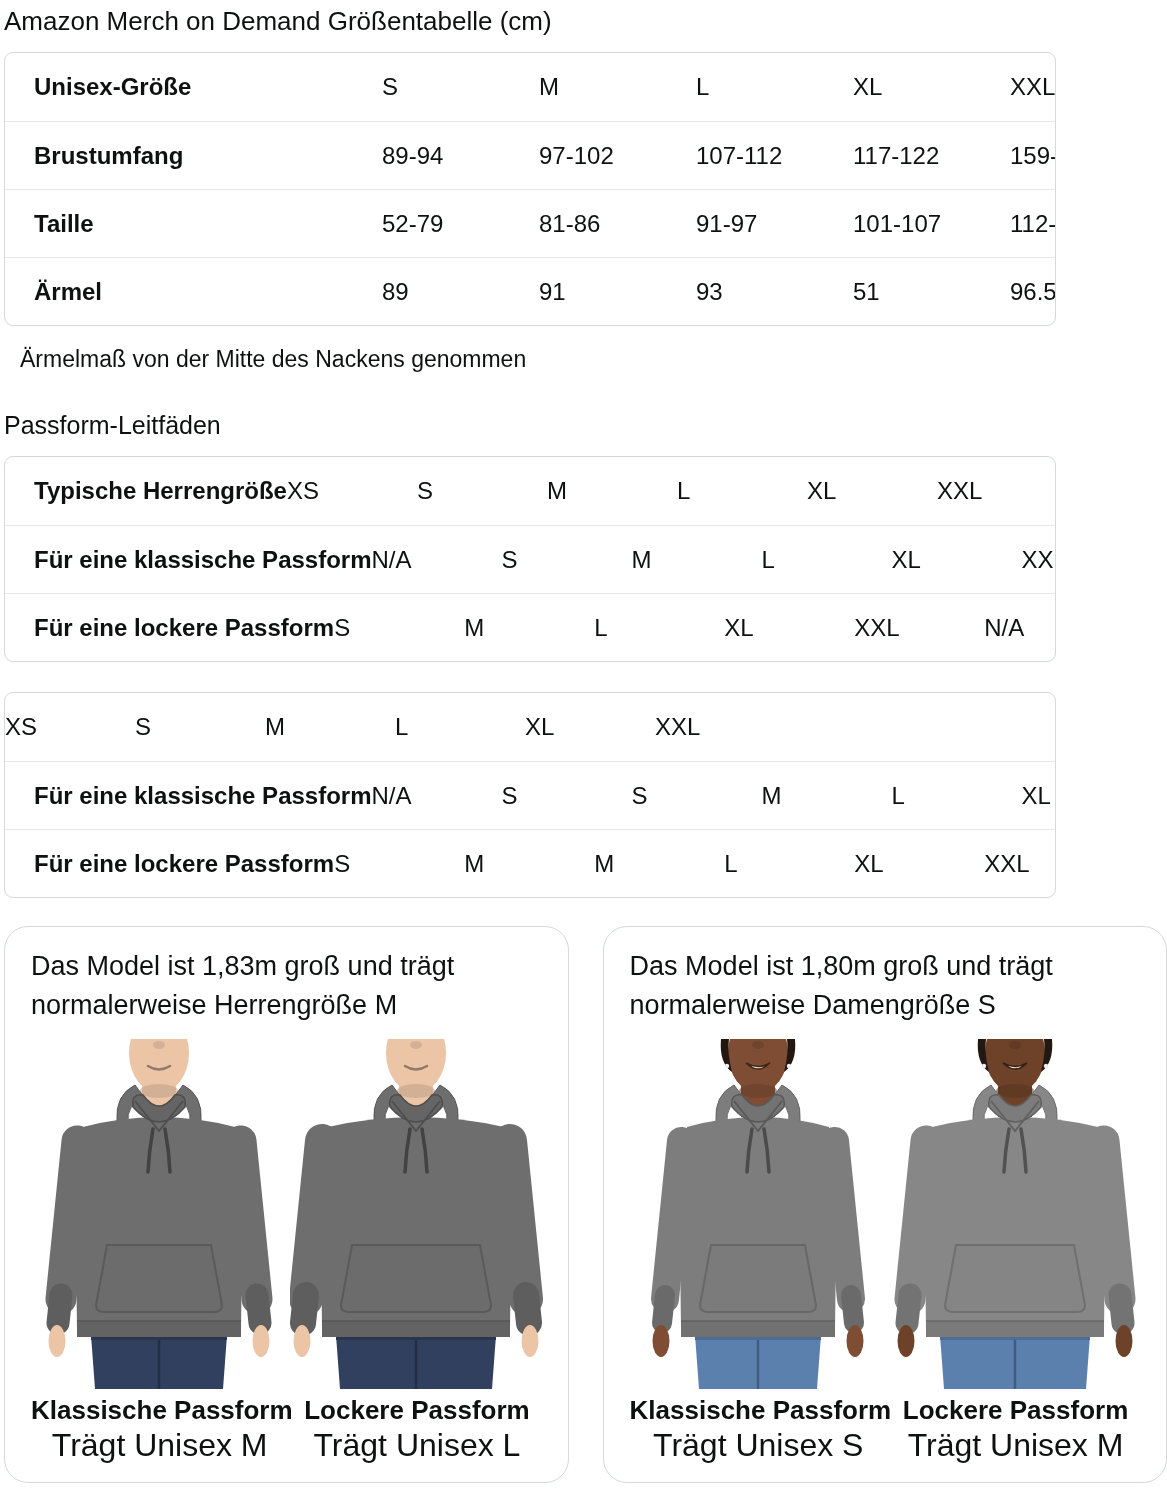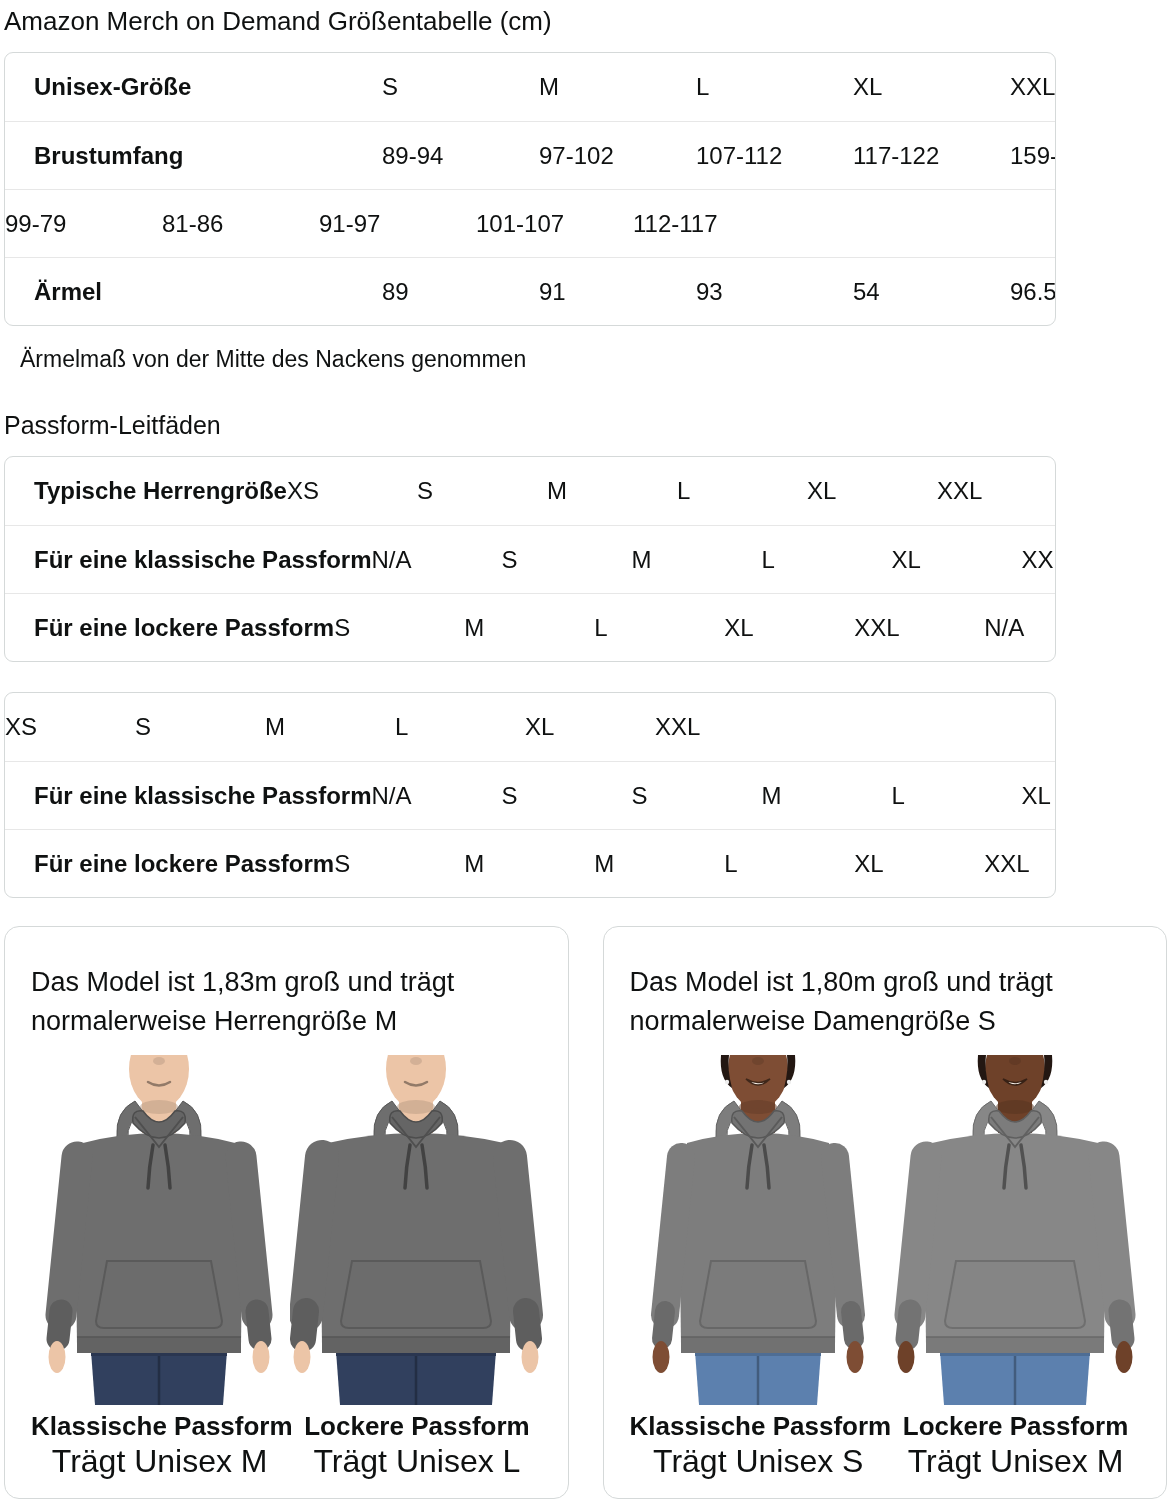--- a/index.html
+++ b/index.html
@@ -36,22 +36,22 @@
     font-size:25px; font-weight:400; line-height:29px;
     margin:38px 12px 16px 4px;
   }
   .tbl.second { margin-top:30px; }
   .cards {
     display:flex; gap:34px;
     margin:28px 0 0 4px; width:1159px;
   }
   .card {
     flex:1 1 0;
-    border:1px solid #d5d9d9; border-radius:15px;
-    padding:36px 22px 20px 26px;
+    border:1px solid #d5d9d9; border-radius:24px;
+    padding:20px 22px 20px 26px;
     background:#fff;
   }
   .desc { font-size:27px; line-height:39px; margin:0; }
   .models { display:flex; margin-top:14px; }
   .model { flex:1 1 0; text-align:center; min-width:0; }
   .model svg { display:block; margin:0 auto; }
   .fit-label  { font-weight:700; font-size:26px; line-height:33px; margin-top:5px; white-space:nowrap; }
   .wears-label{ font-size:32px; line-height:33px; margin-top:2px; white-space:nowrap; }
 </style>
 </head>
@@ -72,32 +72,33 @@
       </div>
       <div class="row">
         <div class="cell label">Brustumfang</div>
         <div class="cell">89-94</div>
         <div class="cell">97-102</div>
         <div class="cell">107-112</div>
         <div class="cell">117-122</div>
         <div class="cell">159-132</div>
       </div>
       <div class="row">
-        <div class="cell">99-79</div>
+        <div class="cell label">Taille</div>
+        <div class="cell">52-79</div>
         <div class="cell">81-86</div>
         <div class="cell">91-97</div>
         <div class="cell">101-107</div>
         <div class="cell">112-117</div>
       </div>
       <div class="row">
         <div class="cell label">Ärmel</div>
         <div class="cell">89</div>
         <div class="cell">91</div>
         <div class="cell">93</div>
-        <div class="cell">54</div>
+        <div class="cell">51</div>
         <div class="cell">96.5</div>
       </div>
     </div>
 
   <p class="note">Ärmelmaß von der Mitte des Nackens genommen</p>
 
   <h2 class="section-title">Passform-Leitfäden</h2>
 
   <div class="tbl cols6" id="mens-fit-table">
       <div class="row">

